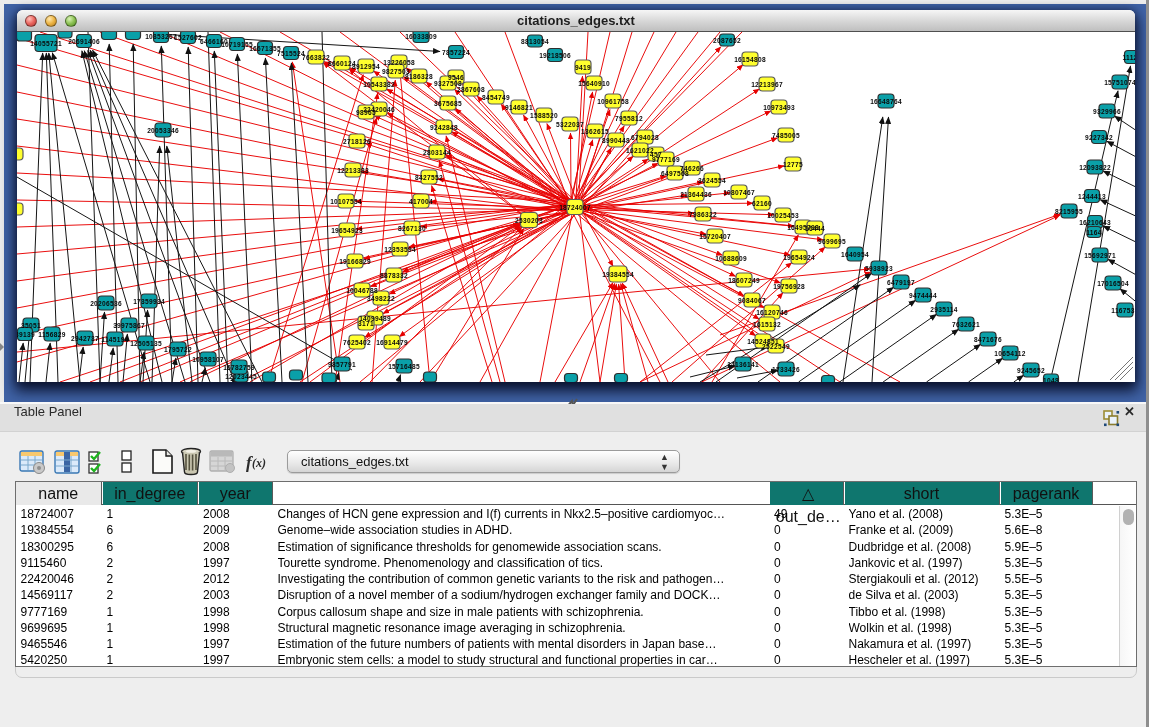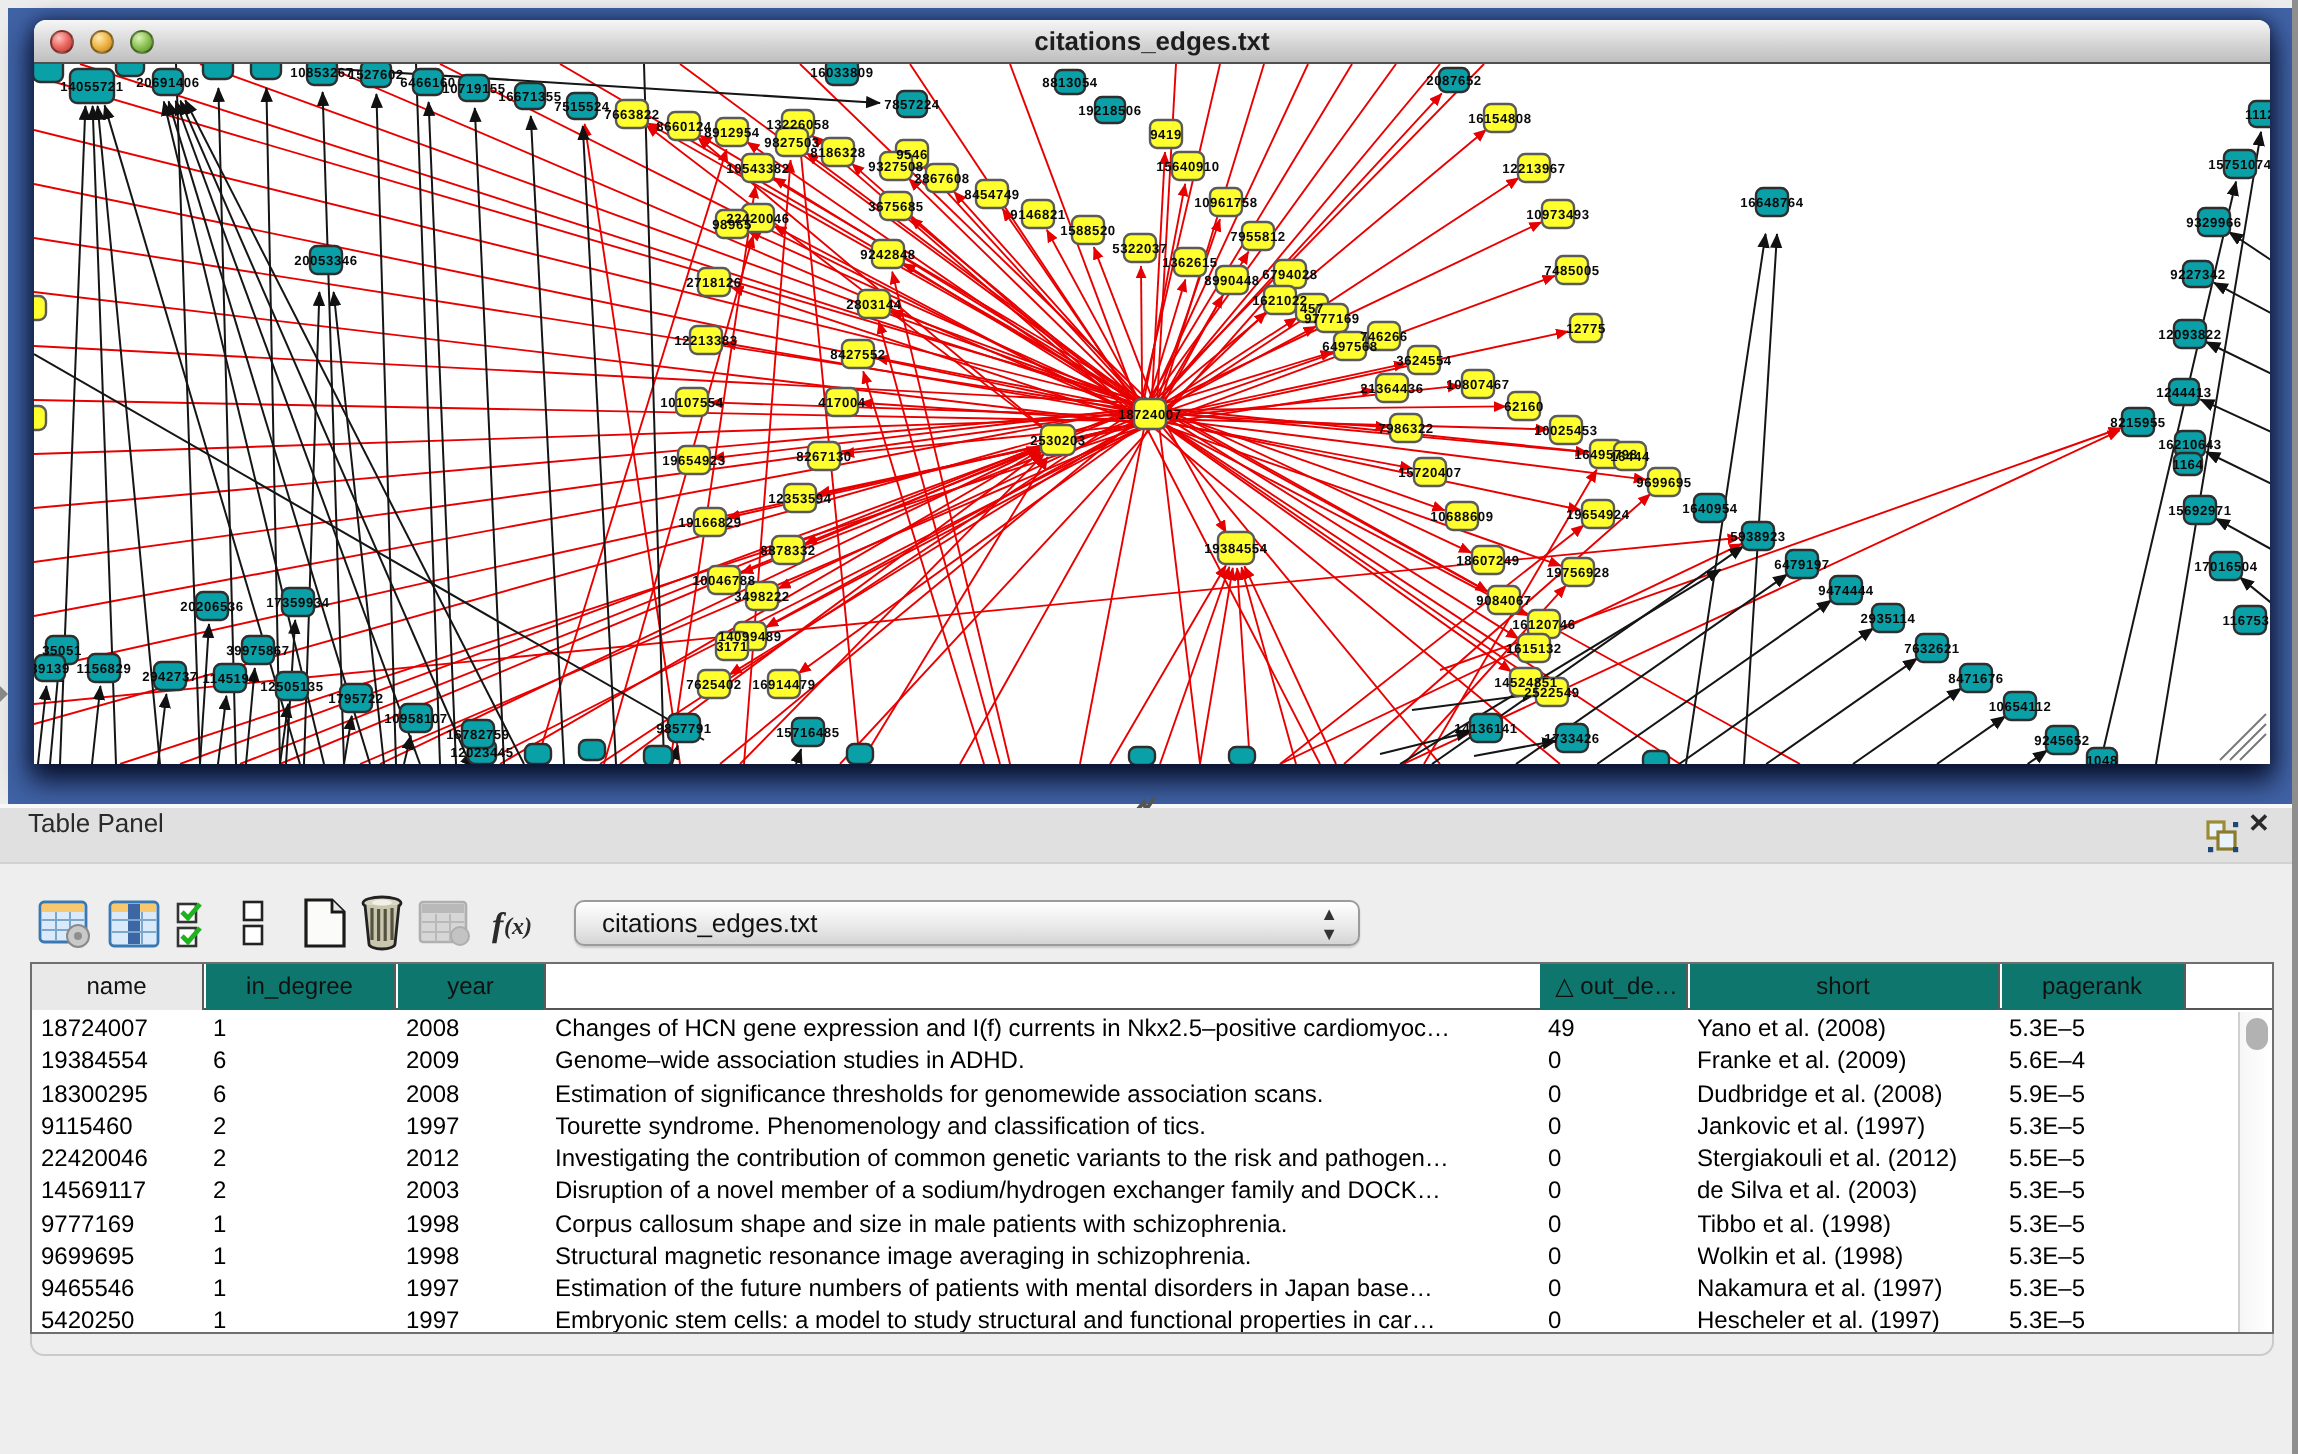--- a/index.html
+++ b/index.html
@@ -21,21 +21,21 @@
 #tphead span{position:absolute;left:14px;top:0;font-size:13px;color:#2a2a2a}
 #floatic{position:absolute;left:1103px;top:6px;width:17px;height:17px}
 #closeic{position:absolute;left:1124px;top:4px;font-size:15px;font-weight:bold;color:#111}
 #toolbar{position:absolute;left:0;top:40px;width:100%;height:40px}
 #combo{position:absolute;left:287px;top:8px;width:393px;height:23px;border:1px solid #9b9b9b;border-radius:5px;
  background:linear-gradient(#fff,#e8e8e8 60%,#d5d5d5);font-size:13px;color:#111;line-height:21px;padding-left:13px;
  box-shadow:0 1px 1px rgba(0,0,0,.15)}
 #combo .arr{position:absolute;right:10px;top:1px;font-size:9px;color:#333;line-height:10px;text-align:center}
 #tablewrap{position:absolute;left:15px;top:79px;width:1122px;height:197px;border:1px solid #cacaca;border-radius:0 0 7px 7px}
 #tbl{position:absolute;left:15px;top:79px;width:1122px;height:186px;border:1px solid #6e6e6e;background:#fff;overflow:hidden}
-#thead{position:absolute;left:0;top:0;width:100%;height:23px;border-bottom:1px solid #555;font-size:12px;color:#111}
+#thead{position:absolute;left:0;top:0;width:100%;height:23px;border-bottom:1px solid #555;font-size:16px;color:#111}
 #thead div{position:absolute;top:0;height:23px;line-height:23px;text-align:center;background:#0f766e;border-right:1px solid #5a5a5a}
 #rowsbox{position:absolute;left:0;top:24px;width:1103px;height:161px;overflow:hidden;font-size:12px;color:#000}
 .tr{position:relative;height:16.25px;line-height:16.25px;white-space:nowrap}
 .tr div{position:absolute;top:0;height:16.25px;overflow:hidden}
 .c0{left:4.5px;width:82px}.c1{left:90.5px;width:93px}.c2{left:187px;width:71px}.c3{left:261.5px;width:494px}
 .c4{left:758px;width:71px}.c5{left:832.5px;width:153px}.c6{left:988.5px;width:90px}
 #vscroll{position:absolute;left:1103px;top:24px;width:16px;height:161px;background:linear-gradient(90deg,#f6f6f6,#fff);border-left:1px solid #d0d0d0}
 #vthumb{position:absolute;left:2.5px;top:3px;width:11px;height:16px;border-radius:5.5px;background:#b2b2b2}
 #tabs{position:absolute;left:428px;top:272px;height:19px;border:1px solid #8a8a8a;border-radius:4px;overflow:hidden;
  background:#fff;display:flex}
@@ -648,21 +648,21 @@
           <div class="c5">Yano et al. (2008)</div>
           <div class="c6">5.3E–5</div>
         </div>
 <div class="tr">
           <div class="c0">19384554</div>
           <div class="c1">6</div>
           <div class="c2">2009</div>
           <div class="c3">Genome–wide association studies in ADHD.</div>
           <div class="c4">0</div>
           <div class="c5">Franke et al. (2009)</div>
-          <div class="c6">5.6E–4</div>
+          <div class="c6">5.6E–8</div>
         </div>
 <div class="tr">
           <div class="c0">18300295</div>
           <div class="c1">6</div>
           <div class="c2">2008</div>
           <div class="c3">Estimation of significance thresholds for genomewide association scans.</div>
           <div class="c4">0</div>
           <div class="c5">Dudbridge et al. (2008)</div>
           <div class="c6">5.9E–5</div>
         </div>

